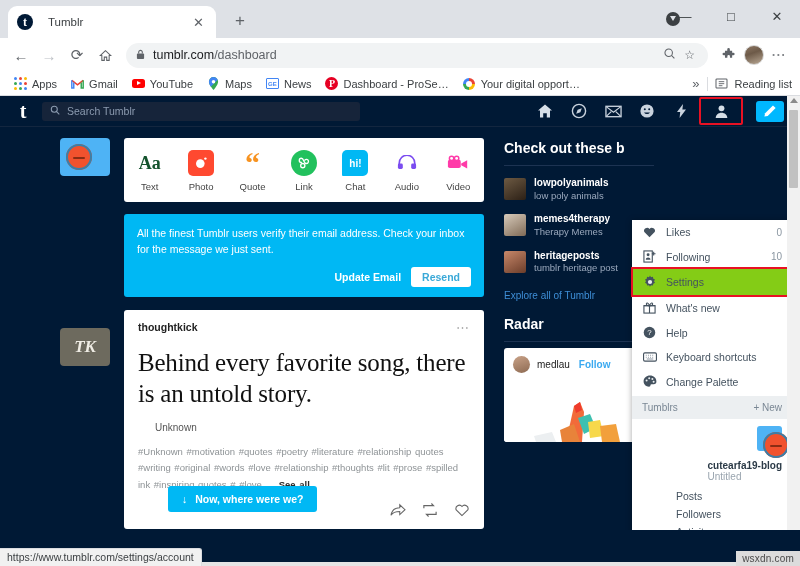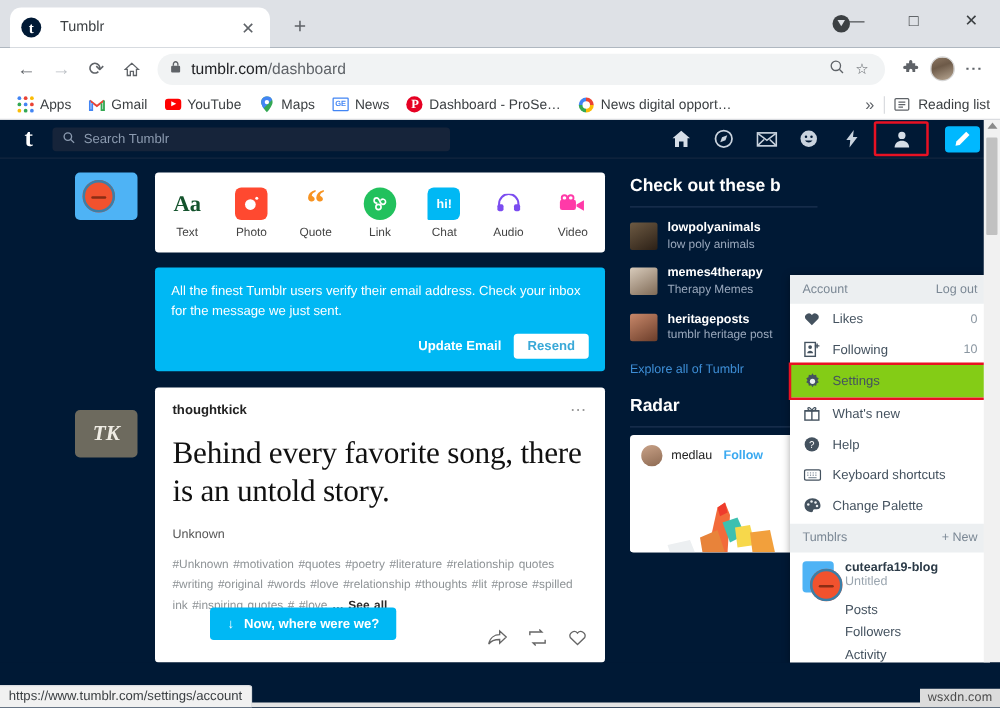--- a/index.html
+++ b/index.html
@@ -152,29 +152,29 @@
     padding:11px 13px 10px; color:#fff;
   }
   .banner-text { font-size:10.5px; line-height:1.55; }
   .banner-actions { display:flex; align-items:center; justify-content:flex-end;
                     gap:10px; margin-top:9px; }
   .banner-link { font-size:10.5px; color:#fff; font-weight:bold; }
   .banner-btn { background:#fff; color:#3aa9d8; font-size:10.5px; font-weight:bold;
                 padding:4px 11px; border-radius:3px; }
 
   .post { margin-top:13px; background:#fff; border-radius:3px; padding:11px 14px 0; }
-  .post-head { display:flex; align-items:flex-end; }
+  .post-head { display:flex; align-items:center; }
   .post-user { font-size:10.5px; font-weight:bold; color:#222; }
   .post-more { margin-left:auto; color:#999; font-size:13px; letter-spacing:1px;
                line-height:1; }
   .post-quote {
     font-family:"Liberation Serif", serif; font-size:25px; line-height:1.26;
     color:#111; margin-top:13px; letter-spacing:-0.2px;
   }
-  .post-source { font-size:10px; color:#555; margin-top:12px; }
+  .post-source { font-size:10px; color:#555; margin-top:12px;margin-left:17px; }
   .tags { margin-top:11px; font-size:9.5px; color:#8e9396; line-height:1.75;
           word-spacing:1px; }
   .tags .seeall { color:#2b2b2b; font-weight:bold; }
   .post-actions { display:flex; gap:16px; justify-content:flex-end;
                   padding:10px 0 8px; color:#666; }
 
   .nowbtn {
     position:absolute; left:168px; bottom:18px; background:#00b8f4; color:#fff;
     font-size:10.5px; font-weight:bold; padding:7px 14px; border-radius:3px;
     display:flex; align-items:center; gap:8px; z-index:6; white-space:nowrap;
@@ -212,21 +212,21 @@
              color:#44525f; }
   .dd-item .dd-ic { width:15px; display:flex; align-items:center;
                     justify-content:center; color:#44525f; }
   .dd-count { margin-left:auto; color:#8a96a1; font-size:10px; }
   .dd-item.hl { background:#84cc16; position:relative; }
   .dd-hl-box { position:absolute; left:-1px; right:-2px; top:-2px; bottom:-2px;
                border:2px solid #e81123; }
   .dd-sec { display:flex; align-items:center; justify-content:space-between;
             background:#eceff1; padding:6px 10px; color:#7a8794; font-size:10px;
             margin-top:2px; }
-  .dd-blog { display:flex; align-items:flex-start; gap:9px; padding:7px 10px 5px; }
+  .dd-blog { display:flex; align-items:flex-end; gap:9px; padding:7px 10px 5px;flex-direction:column; }
   .dd-blog-av { width:25px;height:25px;border-radius:3px; flex:none; }
   .dd-blog-name { font-size:10px; font-weight:bold; color:#2b3a47; }
   .dd-blog-sub { font-size:10px; color:#9aa5af; }
   .dd-sublink { padding:3px 10px 3px 44px; color:#44525f; font-size:10.5px; }
 
   .pagescroll {
     position:absolute; right:0; top:0; width:13px; height:100%;
     background:#f1f1f1; z-index:25;
   }
   .pagescroll .thumb { position:absolute; top:14px; left:2px; width:9px;
@@ -360,21 +360,21 @@
         <span style="display:block;width:13px;height:13px;border-radius:50%;background:#e60023;color:#fff;font-family:'Liberation Serif',serif;font-size:10px;line-height:13px;text-align:center;font-weight:bold">P</span>
       </span>
       <span class="bm-label">Dashboard - ProSe…</span>
     </div>
     <div class="bm">
       <span class="bm-ic">
         <span style="display:block;width:12px;height:12px;border-radius:50%;background:conic-gradient(#ea4335 0 25%,#fbbc05 25% 50%,#34a853 50% 75%,#4285f4 75%);position:relative">
           <span style="position:absolute;left:3px;top:3px;width:6px;height:6px;border-radius:50%;background:#fff"></span>
         </span>
       </span>
-      <span class="bm-label">News digital opport…</span>
+      <span class="bm-label">Your digital opport…</span>
     </div>
     <div class="bm-overflow">
       <span class="bm-label" style="font-size:13px;color:#5f6368">»</span>
       <span class="bm-sep"></span>
       <span class="bm-ic">
         <svg width="13" height="11" viewBox="0 0 14 12">
             <rect x="1" y="1" width="12" height="10" rx="1" fill="none" stroke="#5f6368" stroke-width="1.1"></rect>
             <path d="M4 4h6M4 6.2h6M4 8.4h4" stroke="#5f6368" stroke-width="1"></path>
           </svg>
       </span>
@@ -598,24 +598,20 @@
         </div>
       </div>
     </div>
 
     <div class="nowbtn">
       <span>↓</span>
       <span>Now, where were we?</span>
     </div>
 
     <div class="dropdown">
-      <div class="dd-top">
-        <span>Account</span>
-        <span>Log out</span>
-      </div>
 
       <div class="dd-item">
         <span class="dd-ic">
           <svg width="13" height="12" viewBox="0 0 14 13">
               <path d="M7 12.2 1.4 6.6A3.3 3.3 0 0 1 7 3.2a3.3 3.3 0 0 1 5.6 3.4z" fill="#44525f"></path>
             </svg>
         </span>
         <span>Likes</span>
         <span class="dd-count">0</span>
       </div>

